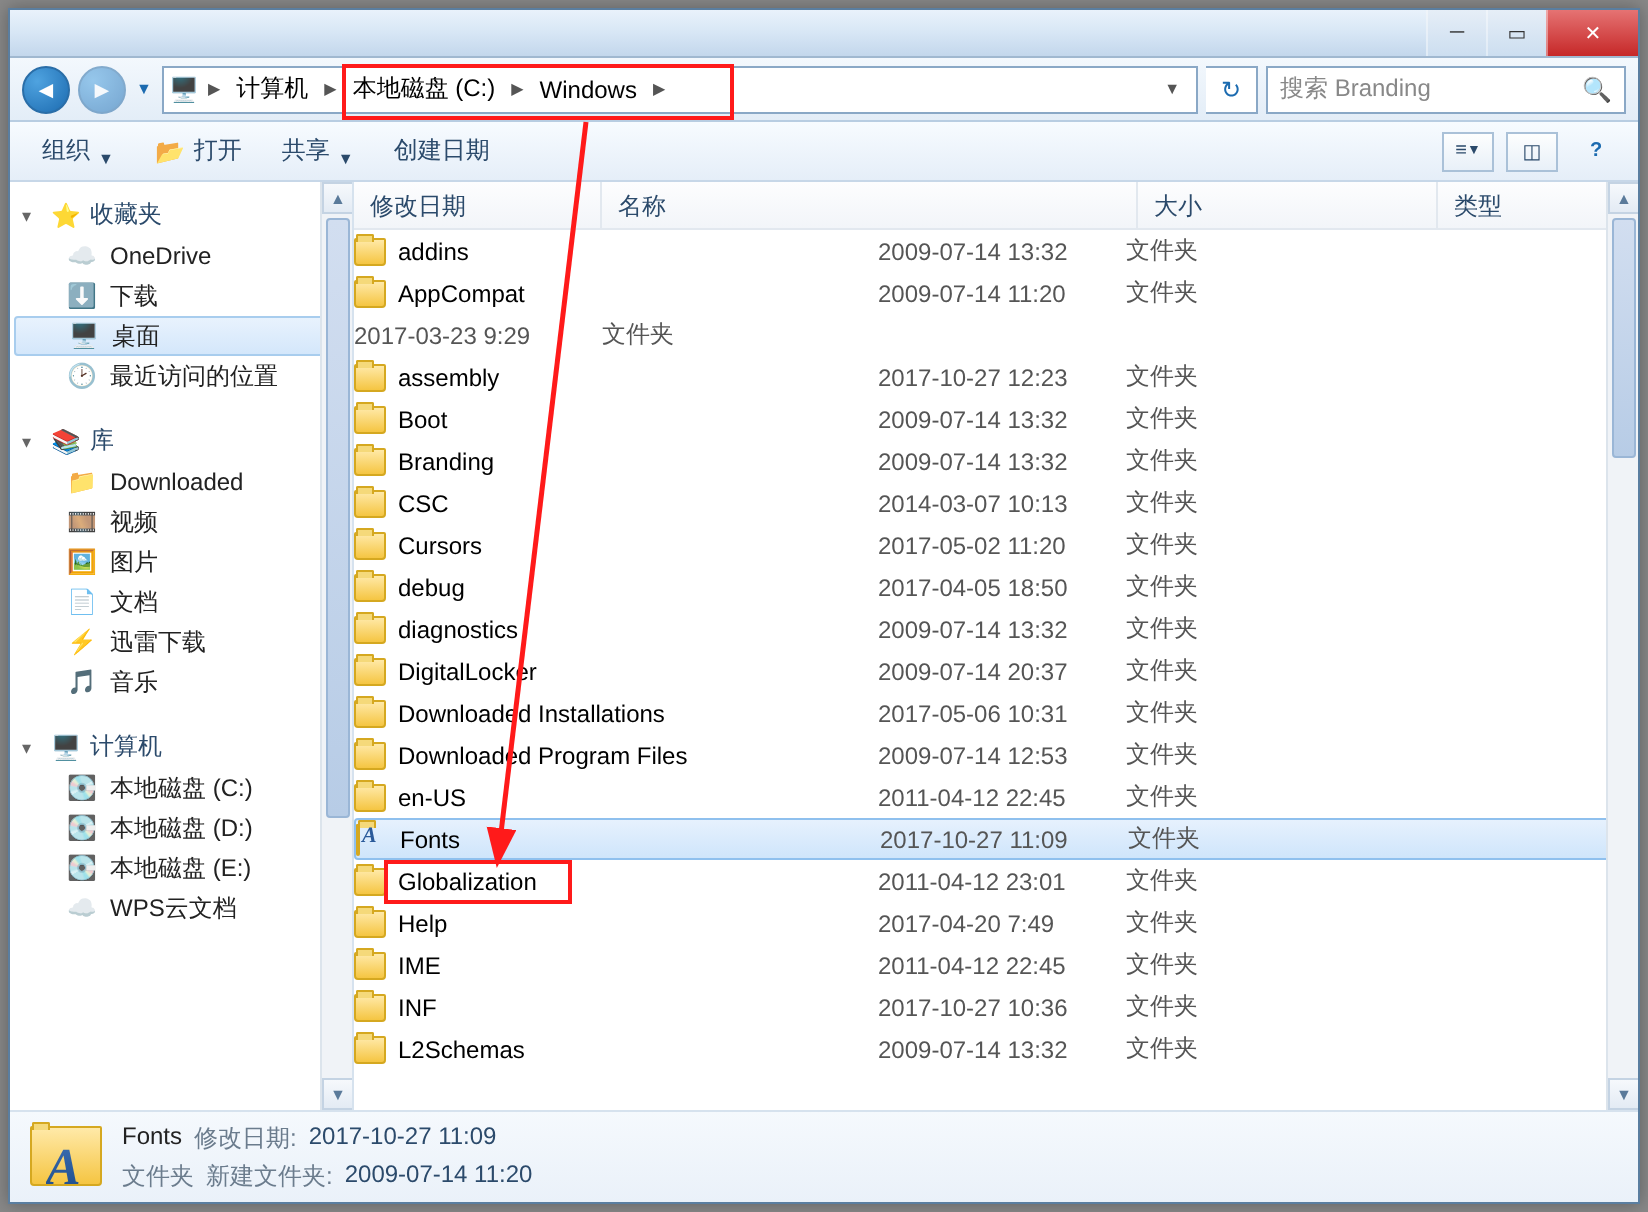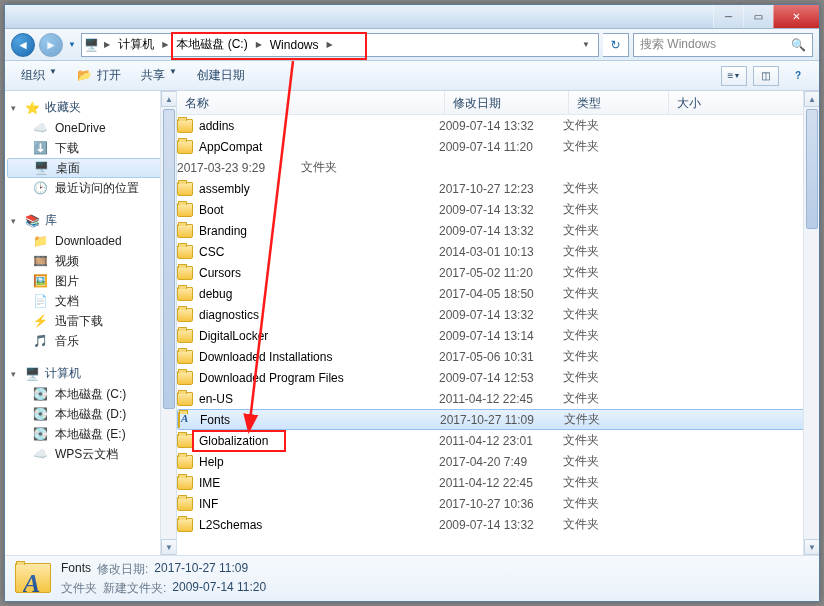--- a/index.html
+++ b/index.html
@@ -63,21 +63,21 @@
 .searchbox .mag { margin-left:auto; color:#1c6bb0; }
 
 
 .toolbar {
   height: 30px;
   background: linear-gradient(to bottom, #f7fbff, #e5eef8);
   border-bottom: 1px solid #c7d7e8;
   display: flex; align-items: center; font-size: 12px; color: #2b4a6b;
   padding: 0 8px; gap: 4px;
 }
-.tool-item { padding: 3px 8px; display:flex; align-items:flex-start; gap:4px; }
+.tool-item { padding: 3px 8px; display:flex; align-items:flex-end; gap:4px; }
 .tool-item .drop { font-size: 8px; }
 .toolbar-right { margin-left: auto; display:flex; gap:6px; align-items:center; }
 .view-btn { width:26px; height:20px; border:1px solid #aac1d8; background:linear-gradient(#fdfefe,#e8f0f8); display:flex; align-items:center; justify-content:center; font-size:10px; color:#2b4a6b; }
 
 
 .main { display: flex; height: calc(100% - 24px - 32px - 30px - 46px); }
 
 
 .sidebar {
   width: 172px; border-right: 1px solid #d6e2ee;
@@ -163,21 +163,21 @@
       <span class="crumb-seg">计算机</span>
       <span class="crumb-arrow">▶</span>
       <span class="crumb-seg">本地磁盘 (C:)</span>
       <span class="crumb-arrow">▶</span>
       <span class="crumb-seg">Windows</span>
       <span class="crumb-arrow">▶</span>
       <span class="crumb-end-dropdown">▼</span>
     </div>
     <div class="refresh-box">↻</div>
     <div class="searchbox">
-      <span>搜索 Windows</span>
+      <span>搜索 Branding</span>
       <span class="mag">🔍</span>
     </div>
   </div>
 
   <div class="toolbar">
     <div class="tool-item">
         <span>组织</span>
         <span class="drop">▼</span>
       </div>
     <div class="tool-item">
@@ -278,24 +278,24 @@
         </div>
         <div class="scrollbar-v">
           <div class="btn" style="top:0">▲</div>
           <div class="thumb" style="top:18px;height:300px"></div>
           <div class="btn" style="bottom:0">▼</div>
         </div>
       </div>
 
     <div class="filelist">
       <div class="columns">
+        <div class="col date">修改日期</div>
         <div class="col name">名称</div>
-        <div class="col date">修改日期</div>
+        <div class="col size">大小</div>
         <div class="col type">类型</div>
-        <div class="col size">大小</div>
       </div>
       <div class="rows" id="rows">
           <div class="row">
             <span class="rname">
               <span class="folder-icon"></span>
               <span>addins</span>
             </span>
             <span class="rdate">2009-07-14 13:32</span>
             <span class="rtype">文件夹</span>
           </div>
@@ -333,21 +333,21 @@
               <span>Branding</span>
             </span>
             <span class="rdate">2009-07-14 13:32</span>
             <span class="rtype">文件夹</span>
           </div>
           <div class="row">
             <span class="rname">
               <span class="folder-icon"></span>
               <span>CSC</span>
             </span>
-            <span class="rdate">2014-03-01 10:13</span>
+            <span class="rdate">2014-03-07 10:13</span>
             <span class="rtype">文件夹</span>
           </div>
           <div class="row">
             <span class="rname">
               <span class="folder-icon"></span>
               <span>Cursors</span>
             </span>
             <span class="rdate">2017-05-02 11:20</span>
             <span class="rtype">文件夹</span>
           </div>
@@ -365,21 +365,21 @@
               <span>diagnostics</span>
             </span>
             <span class="rdate">2009-07-14 13:32</span>
             <span class="rtype">文件夹</span>
           </div>
           <div class="row">
             <span class="rname">
               <span class="folder-icon"></span>
               <span>DigitalLocker</span>
             </span>
-            <span class="rdate">2009-07-14 13:14</span>
+            <span class="rdate">2009-07-14 20:37</span>
             <span class="rtype">文件夹</span>
           </div>
           <div class="row">
             <span class="rname">
               <span class="folder-icon"></span>
               <span>Downloaded Installations</span>
             </span>
             <span class="rdate">2017-05-06 10:31</span>
             <span class="rtype">文件夹</span>
           </div>

